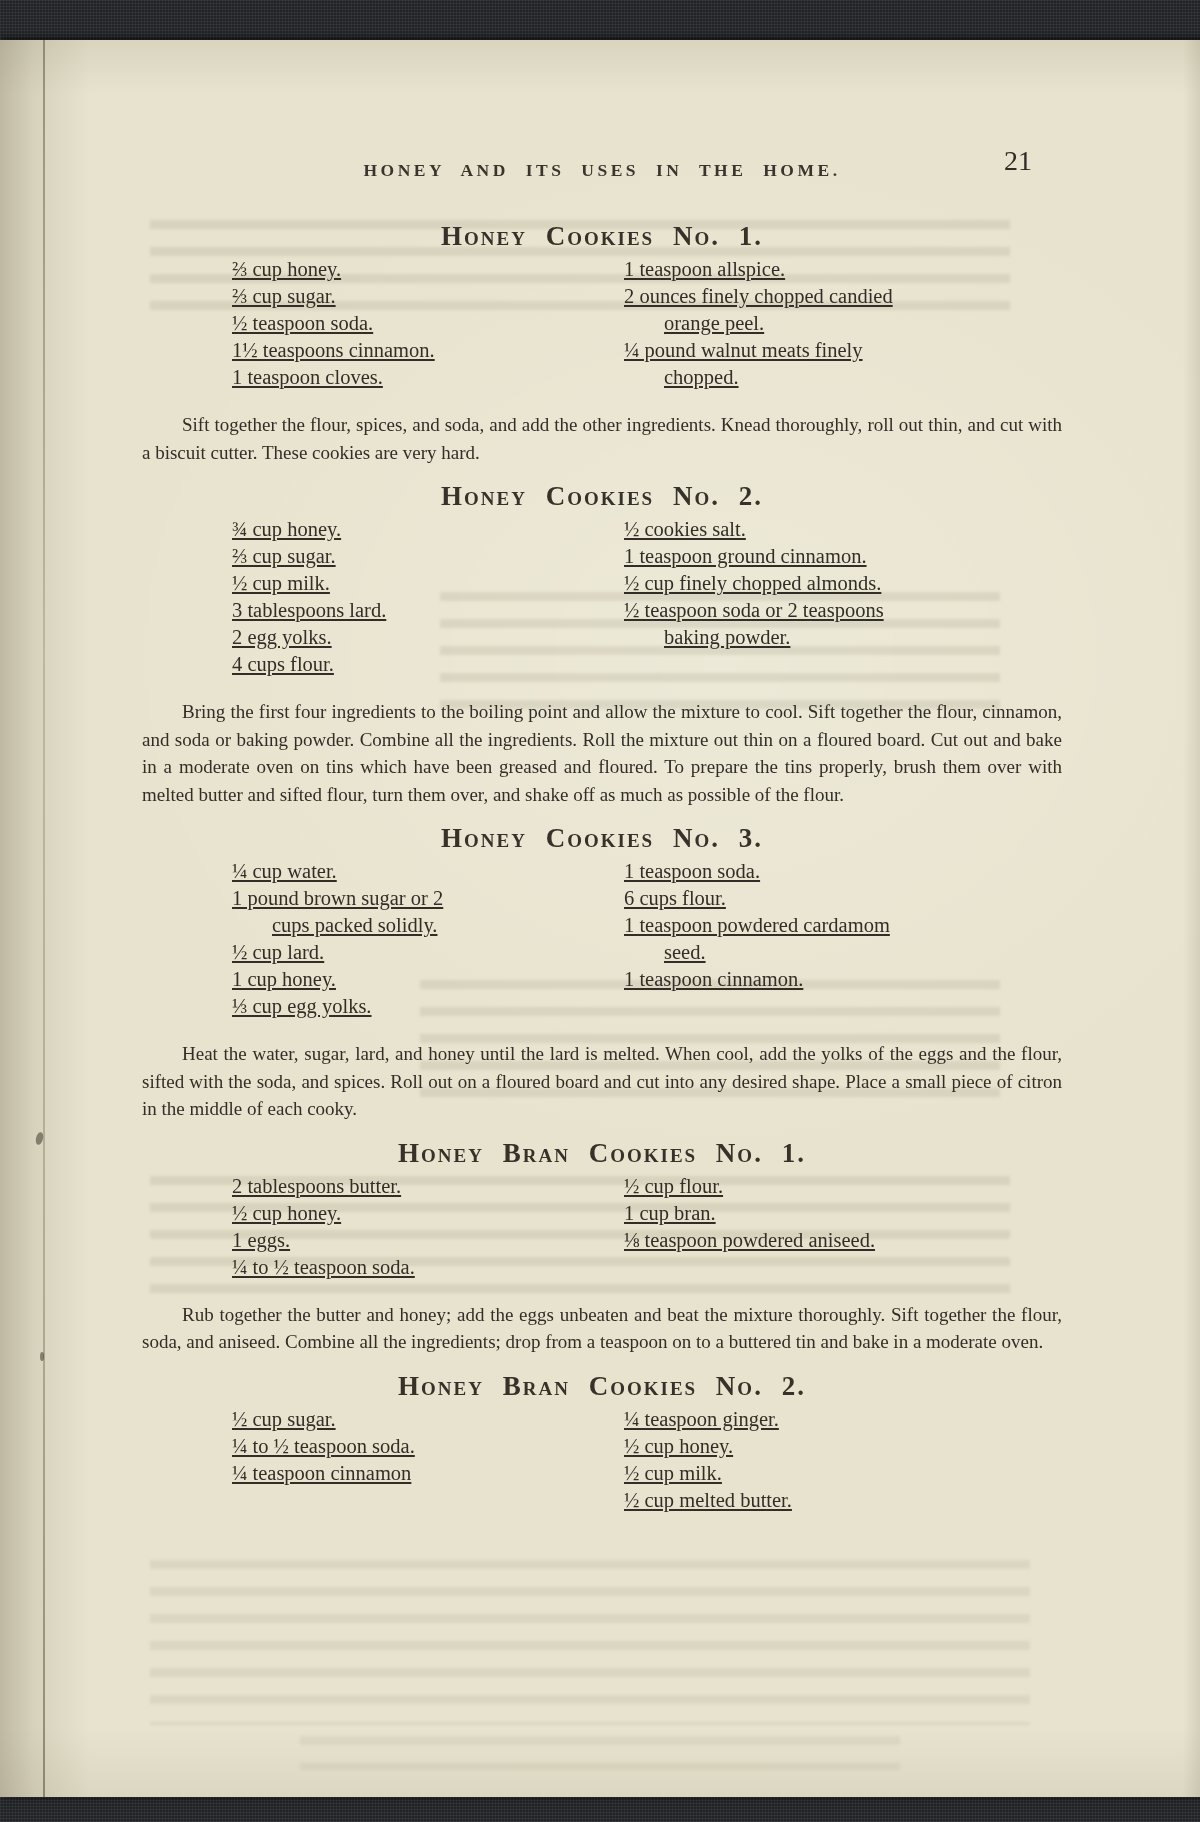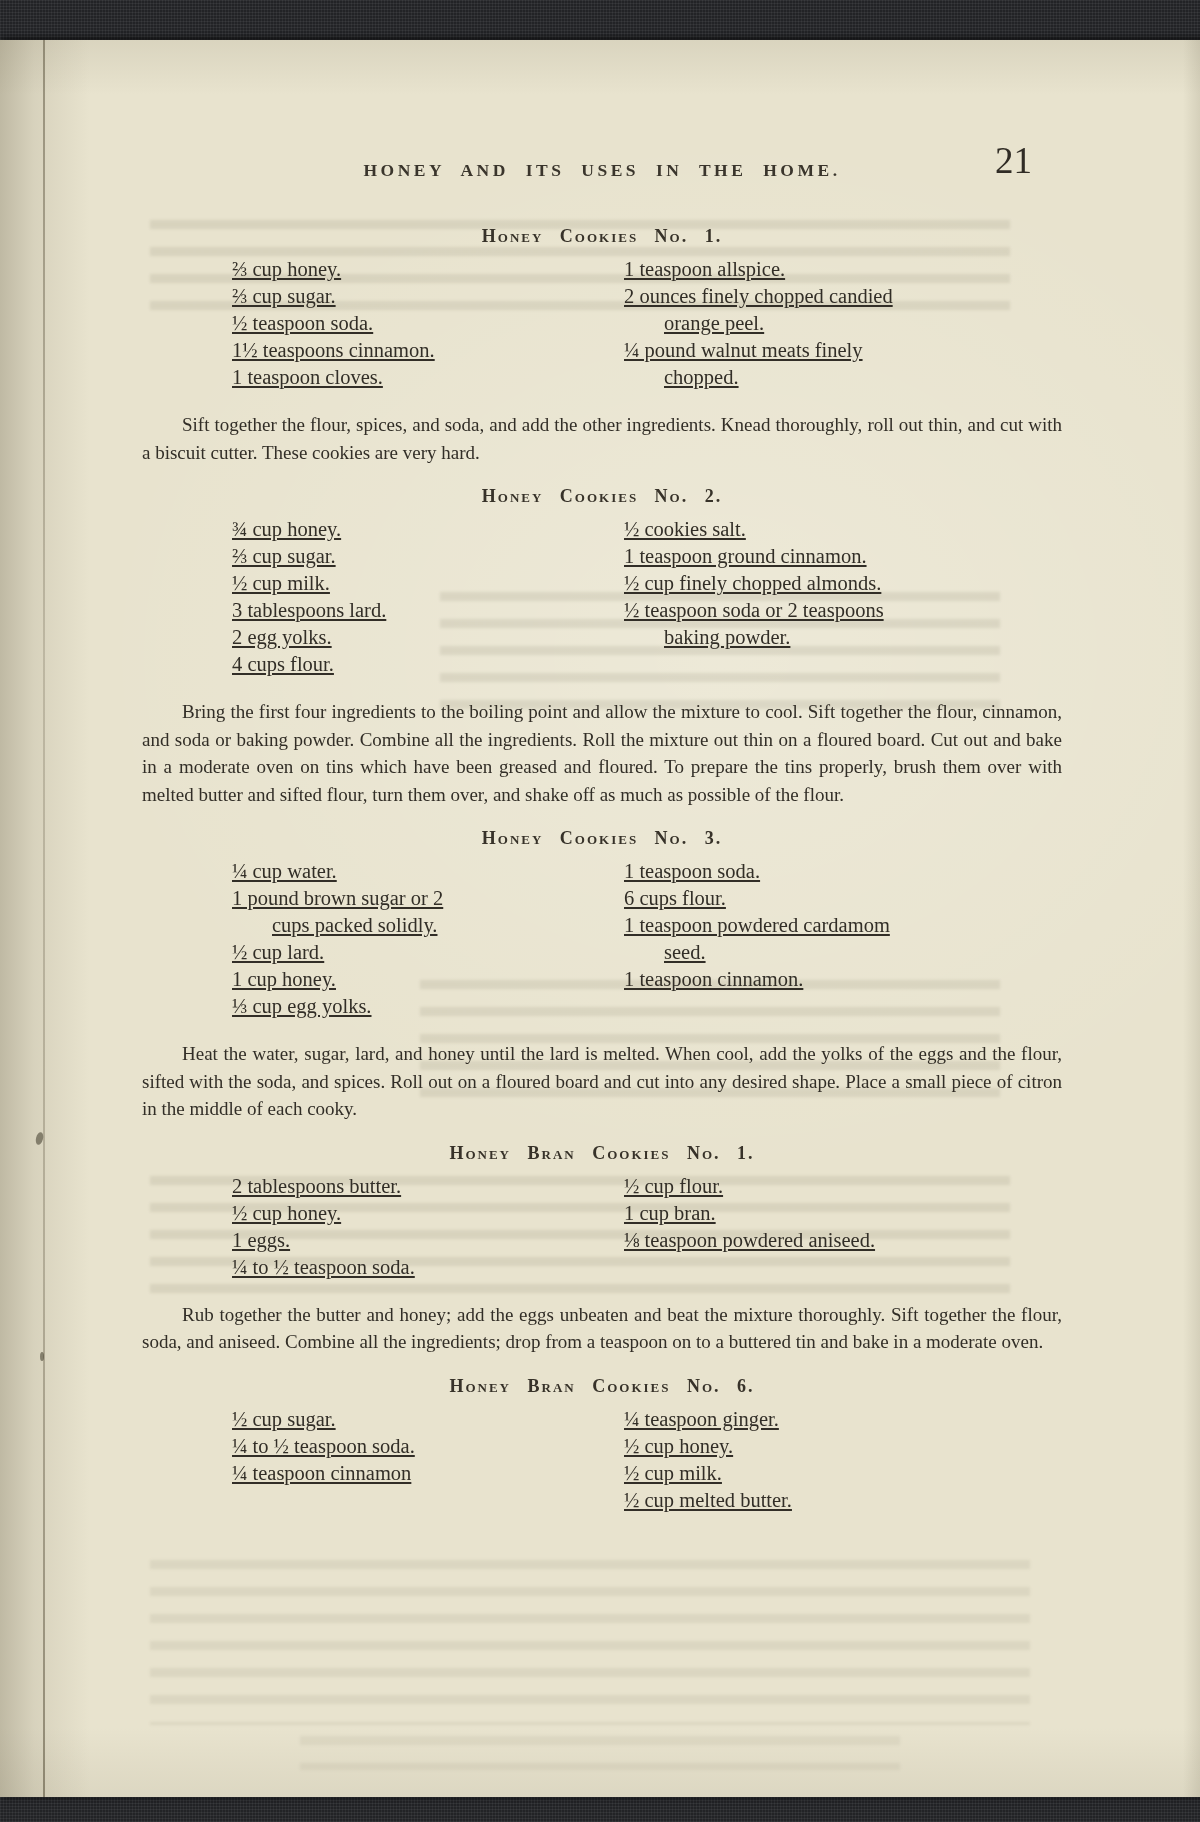--- a/index.html
+++ b/index.html
@@ -74,28 +74,28 @@
     font-size: 17.5px;
     line-height: 24px;
     font-weight: 600;
     letter-spacing: 3.5px;
     word-spacing: 9px;
     color: #3a352c;
   }
   .page-number {
     position: absolute;
     top: 106px; right: 30px;
-    font-size: 37px;
+    font-size: 28px;
     line-height: 30px;
     color: #302c25;
   }
   .sec-heading {
     margin: 16px 0 0;
     text-align: center;
-    font-size: 18px;
+    font-size: 27px;
     line-height: 28px;
     font-weight: 600;
     font-variant: small-caps;
     letter-spacing: 2px;
     word-spacing: 10px;
     color: #373229;
   }
   .sec-heading.first { margin-top: 40px; }
   .ing-grid {
     margin: 6px 0 0 90px;
@@ -224,21 +224,21 @@
 
         <div class="ing">½ cup flour.</div>
             <div class="ing">1 cup bran.</div>
             <div class="ing">⅛ teaspoon powdered aniseed.</div>
           </div>
       </div>
       <p class="instructions">Rub together the butter and honey; add the eggs unbeaten and beat the mixture thoroughly.  Sift together the flour, soda, and aniseed.  Combine all the ingredients; drop from a teaspoon on to a buttered tin and bake in a moderate oven.</p>
     </section>
 
     <section>
-      <h2 class="sec-heading">Honey Bran Cookies No. 6.</h2>
+      <h2 class="sec-heading">Honey Bran Cookies No. 2.</h2>
       <div class="ing-grid">
         <div class="ing-col">
 
             <div class="ing">½ cup sugar.</div>
             <div class="ing">¼ to ½ teaspoon soda.</div>
             <div class="ing">¼ teaspoon cinnamon</div>
           </div>
         <div class="ing-col">
 
         <div class="ing">¼ teaspoon ginger.</div>

